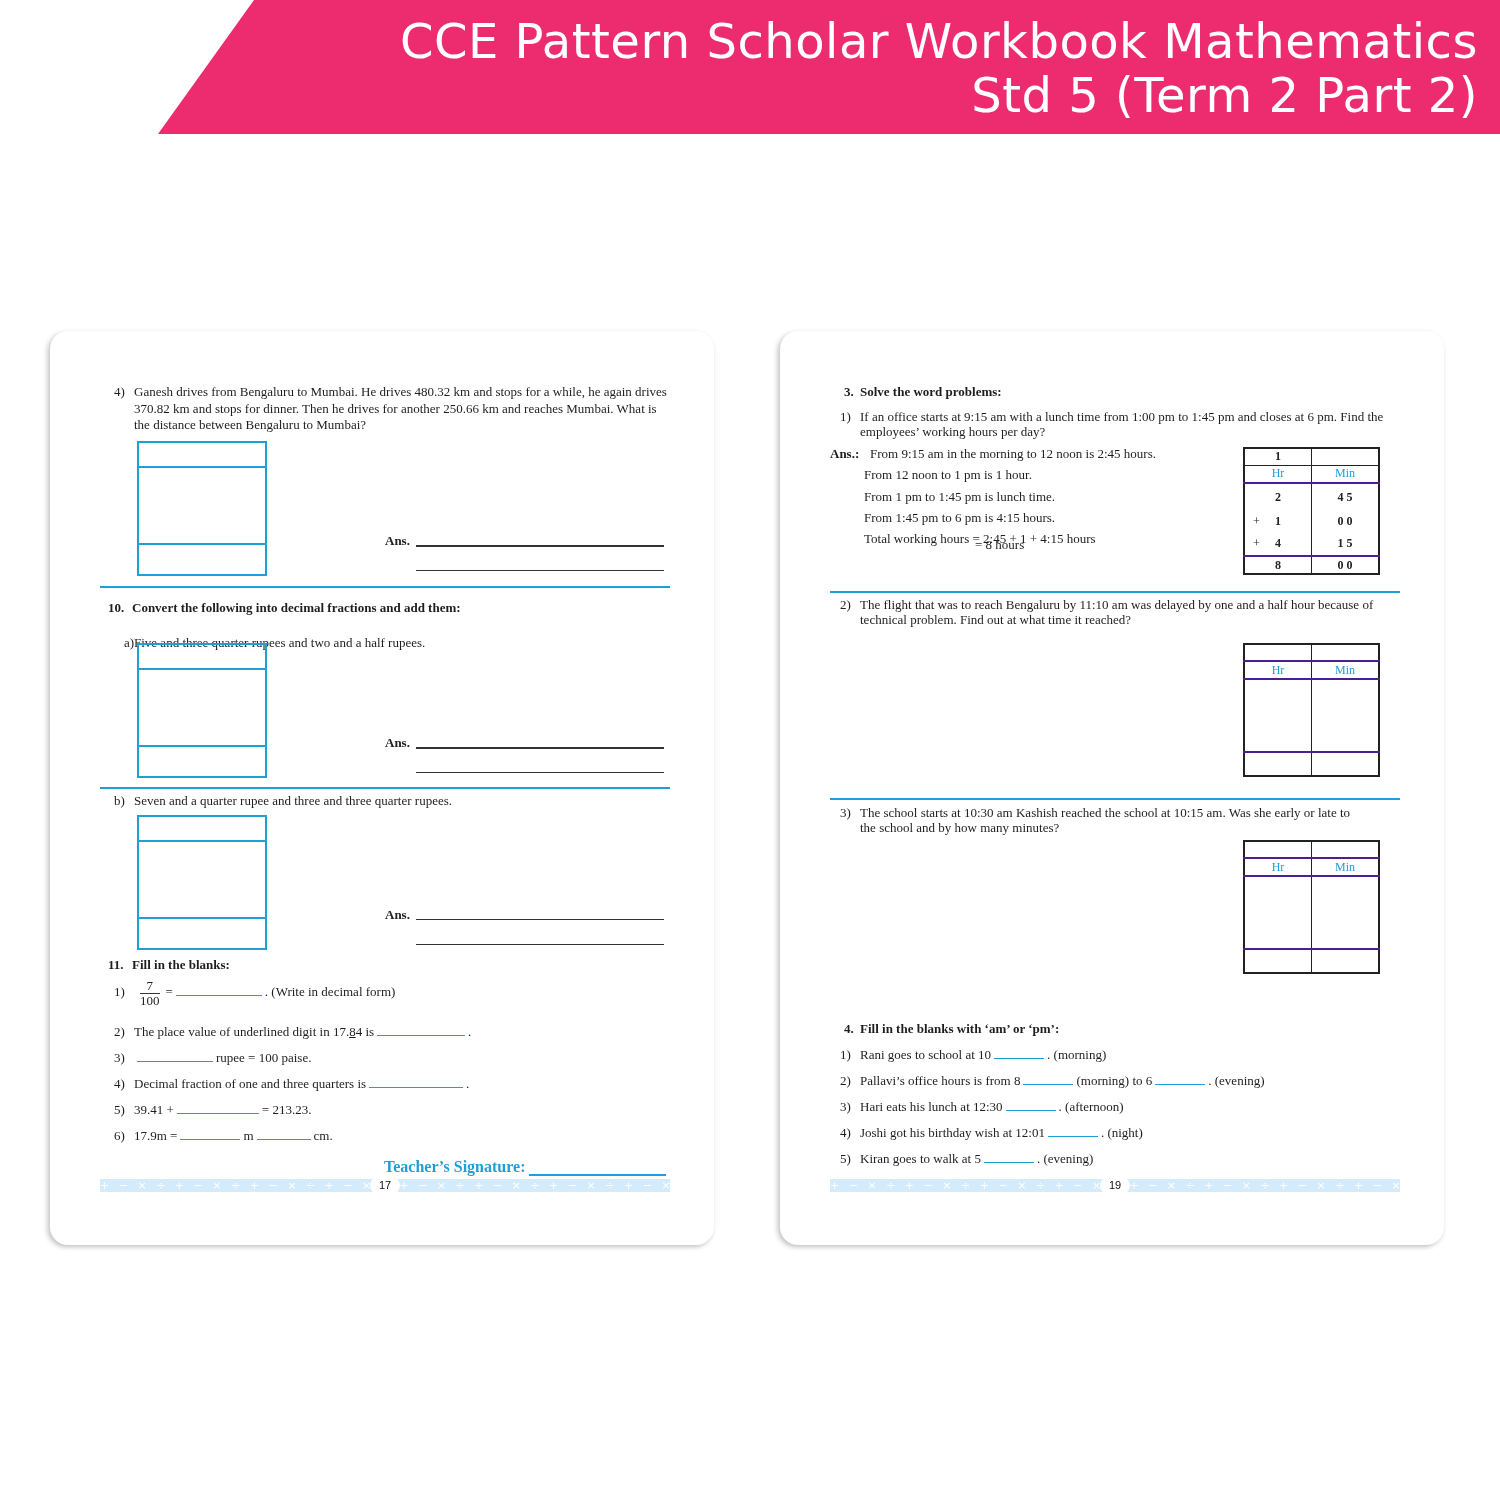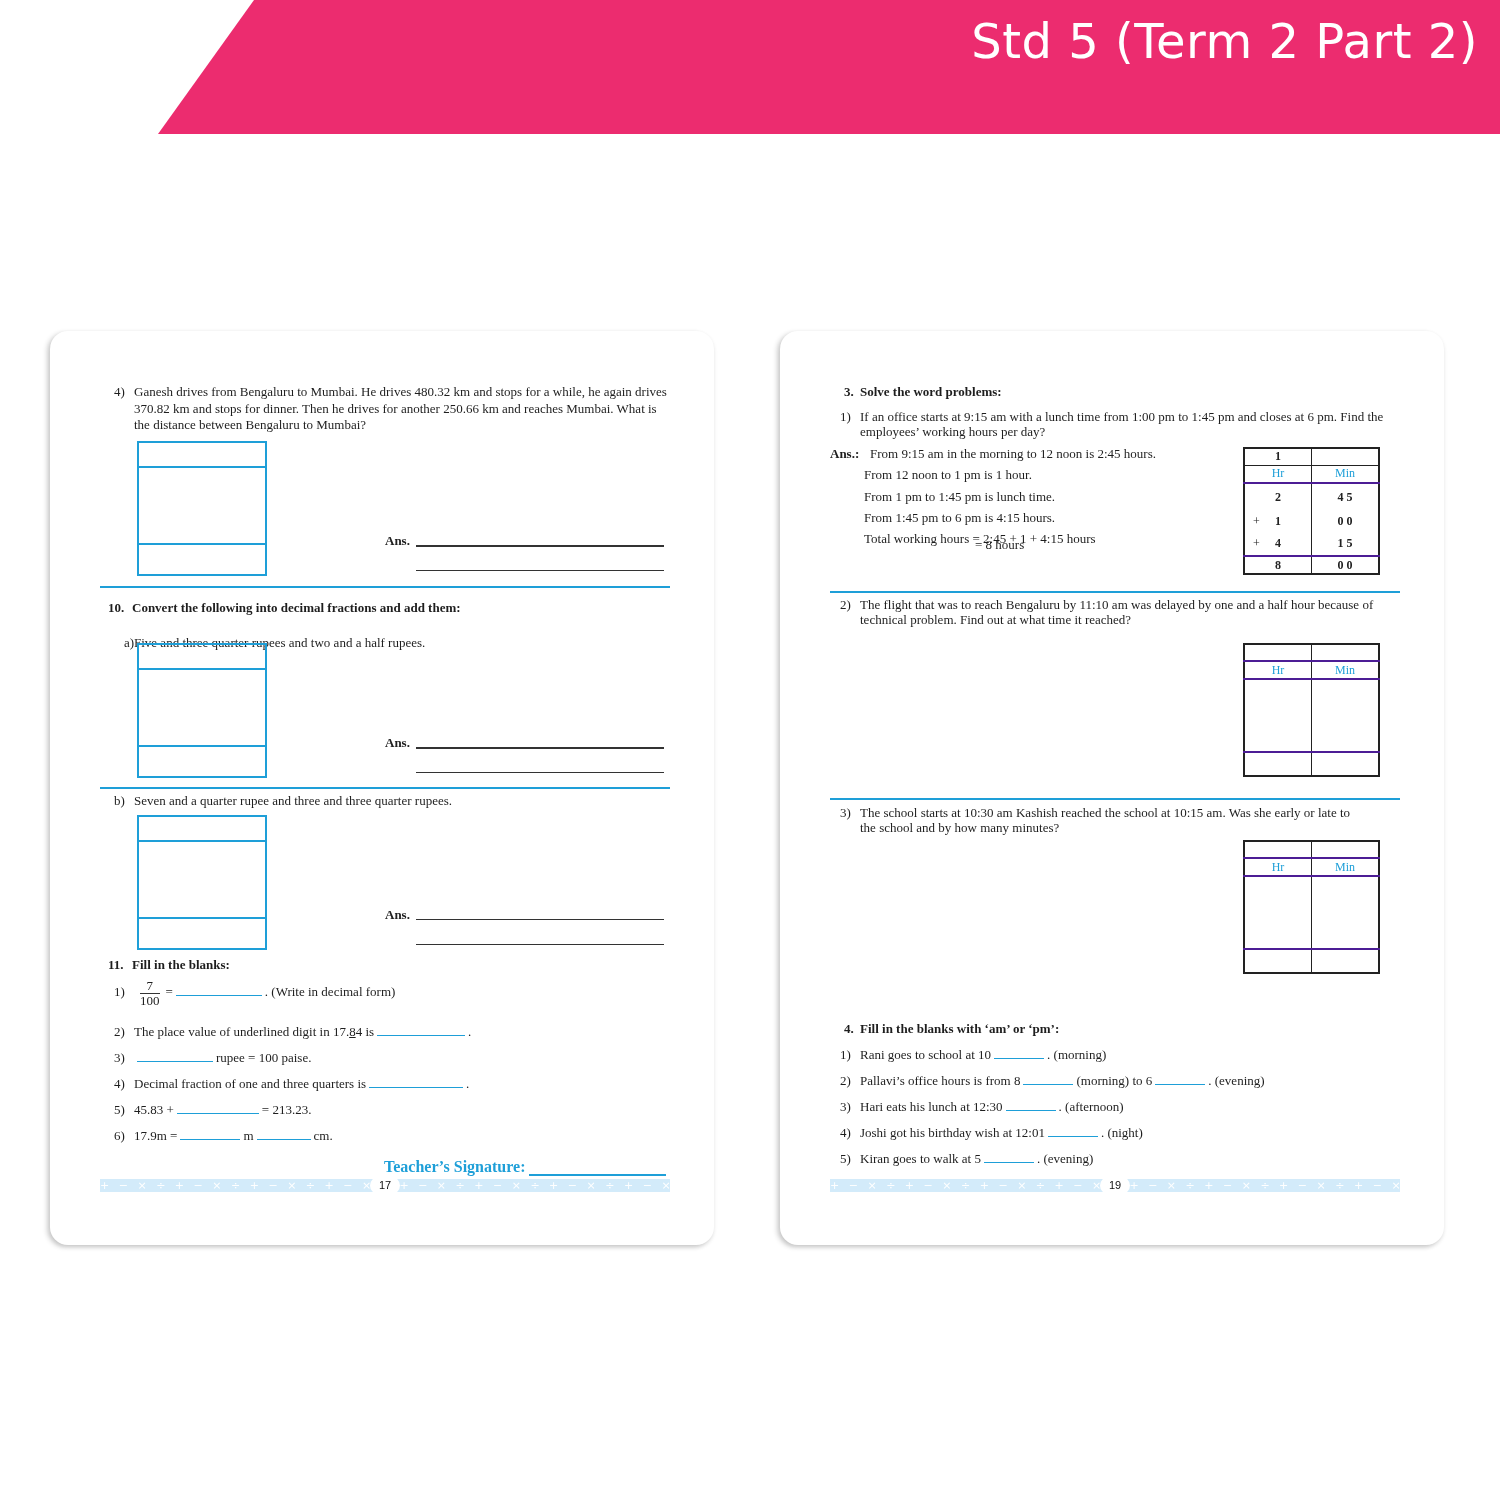--- a/index.html
+++ b/index.html
@@ -68,20 +68,21 @@
   .ttable .hr { color: #1e9fd8; }
   .ttable .bb { border-bottom: 2px solid #4c1d95; }
   .ttable .num-cell { font-weight: bold; position: relative; }
   .ttable .plus { position: absolute; left: 8px; font-weight: normal; }
 </style>
 </head>
 <body>
 
 <div class="banner"></div>
 <div class="banner-title">
+  <div>CCE Pattern Scholar Workbook Mathematics</div>
   <div>Std 5 (Term 2 Part 2)</div>
 </div>
 
 <div class="page page-left">
 
   <div class="txt" style="left:64px; top:53px;">
     <span class="num">4)</span><span>Ganesh drives from Bengaluru to Mumbai. He drives 480.32 km and stops for a while, he again drives</span>
   </div>
   <div class="txt" style="left:84px; top:70px;">370.82 km and stops for dinner. Then he drives for another 250.66 km and reaches Mumbai. What is</div>
   <div class="txt" style="left:84px; top:86px;">the distance between Bengaluru to Mumbai?</div>
@@ -140,21 +141,21 @@
 
   <div class="txt" style="left:64px; top:719px;">
     <span class="num">3)</span><span class="blank" style="width:76px;"></span><span>rupee = 100 paise.</span>
   </div>
 
   <div class="txt" style="left:64px; top:745px;">
     <span class="num">4)</span><span>Decimal fraction of one and three quarters is</span><span class="blank" style="width:94px;"></span><span>.</span>
   </div>
 
   <div class="txt" style="left:64px; top:771px;">
-    <span class="num">5)</span><span>45.83 +</span><span class="blank" style="width:82px;"></span><span>= 213.23.</span>
+    <span class="num">5)</span><span>39.41 +</span><span class="blank" style="width:82px;"></span><span>= 213.23.</span>
   </div>
 
   <div class="txt" style="left:64px; top:797px;">
     <span class="num">6)</span><span>17.9m =</span><span class="blank" style="width:60px;"></span><span>m</span><span class="blank" style="width:54px;"></span><span>cm.</span>
   </div>
 
   <div class="sig-label" style="left:334px; top:827px;">Teacher’s Signature:</div>
   <div class="sig-line" style="left:479px; top:843px; width:137px;"></div>
 
   <div class="footer-band" style="left:50px; top:848px; width:570px;">

